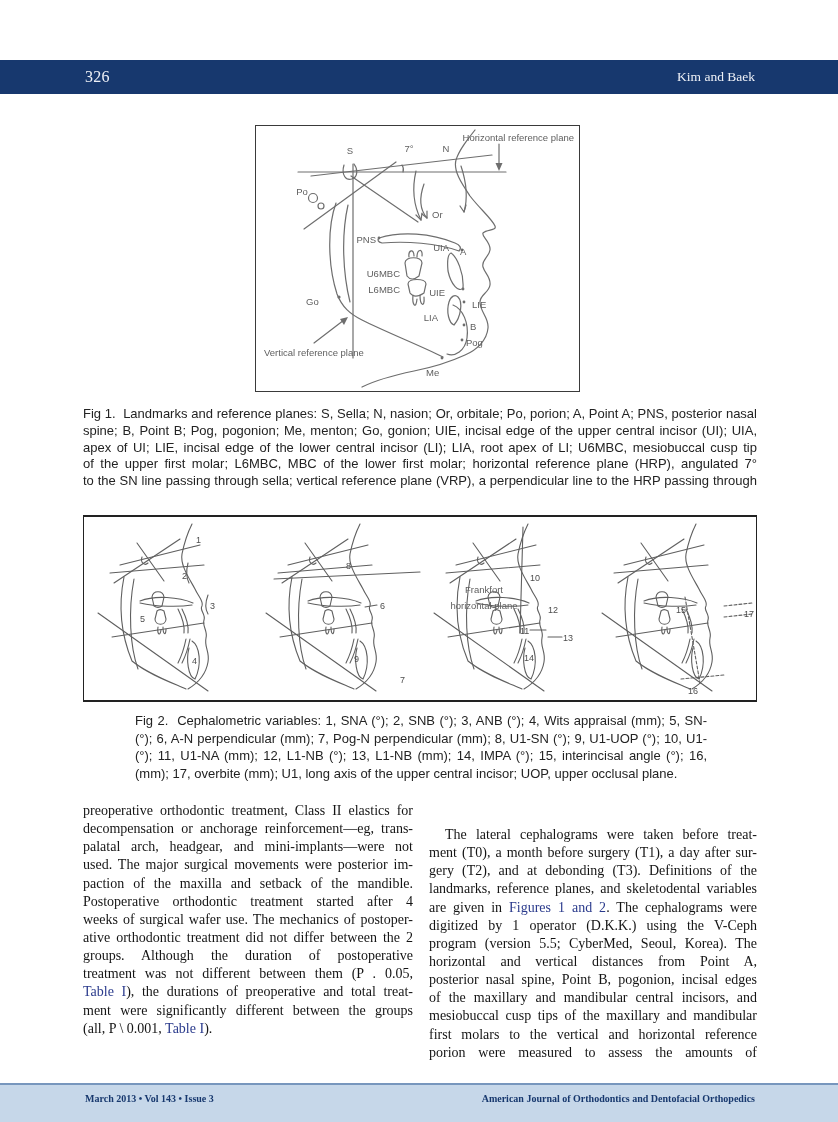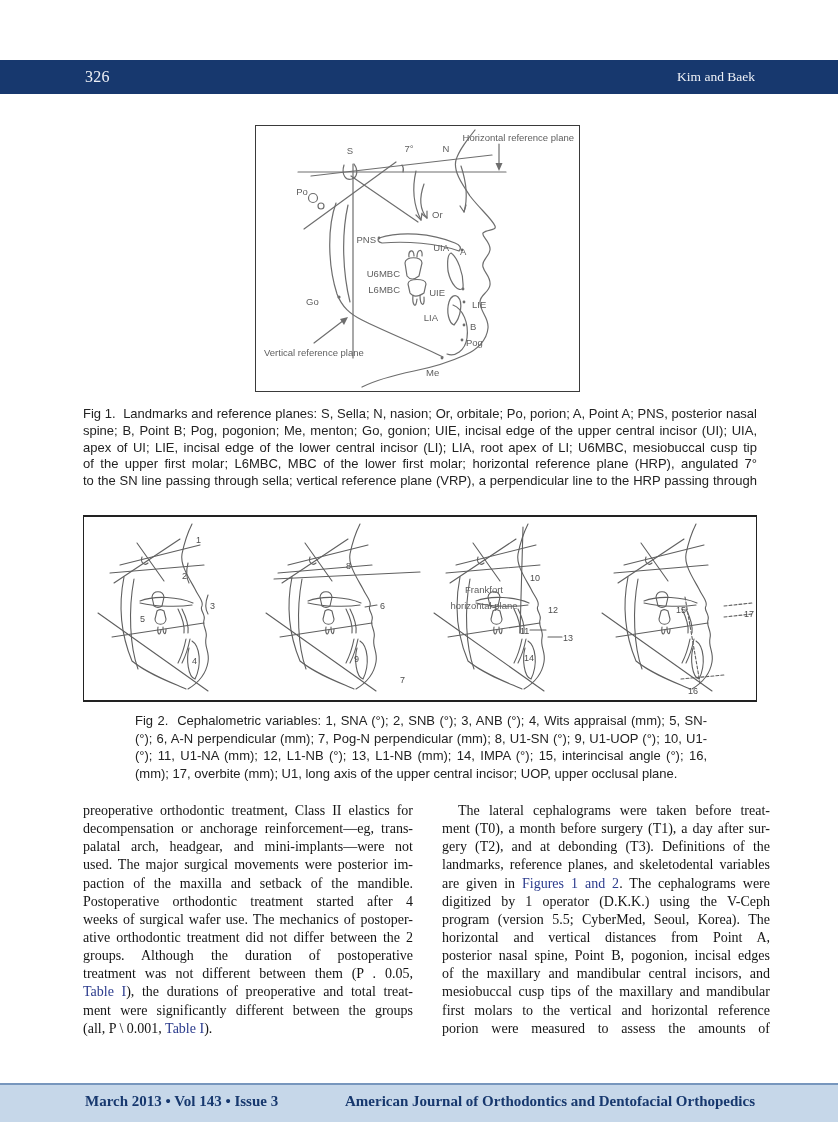--- a/index.html
+++ b/index.html
@@ -12,42 +12,42 @@
         font-family:"Liberation Serif",serif;color:#1a1a1a;}
   
   .topbar{position:absolute;left:0;top:60px;width:838px;height:34px;background:var(--navy);
           display:flex;justify-content:space-between;align-items:center;
           padding:0 83px 0 85px;box-sizing:border-box;color:#eef1f7;}
   .topbar .pageno{font-size:16px;letter-spacing:.3px;}
   .topbar .runtitle{font-size:13.5px;font-weight:normal;}
   .bottombar{position:absolute;left:0;top:1083px;width:838px;height:39px;background:var(--footer-bg);
              border-top:2px solid #7796bd;display:flex;justify-content:space-between;
              padding:8px 83px 0 85px;box-sizing:border-box;color:var(--navy);
-             font-size:15px;font-weight:600;}
+             font-size:10px;font-weight:600;}
   
   .fig1{position:absolute;left:255px;top:125px;width:323px;height:265px;border:1px solid #3a3a3a;
         background:#fff;box-sizing:content-box;}
   .fig2{position:absolute;left:83px;top:515px;width:672px;height:183px;border:1px solid #222;
         border-top-width:2px;border-bottom-width:2px;background:#fff;}
   svg{display:block;}
   svg text{font-family:"Liberation Sans",sans-serif;font-size:9.5px;fill:#5e5e5e;}
   svg .num{font-size:9px;fill:#4d4d4d;}
   .trace path,.trace circle{stroke:#6e6e6e;fill:none;stroke-width:1.2;stroke-linecap:round;}
   .trace .dot{fill:#6e6e6e;stroke:none;}
   .trace2 path,.trace2 circle{stroke:#5f5f5f;fill:none;stroke-width:1.1;stroke-linecap:round;}
   .trace2 .dash{stroke-dasharray:3 2;}
   
   .caption{position:absolute;font-family:"Liberation Sans",sans-serif;color:#232323;
            font-size:13px;}
   .cap1{left:83px;top:406px;width:674px;line-height:16.8px;}
   .cap2{left:135px;top:712px;width:572px;line-height:17.5px;}
   
   .col{position:absolute;top:802px;font-size:14px;line-height:18.15px;color:#141414;}
   .col.left{left:83px;width:330px;}
-  .col.right{left:442px;width:328px;}
+  .col.right{left:429px;width:328px;margin-top:24px;}
   .jline{text-align:justify;text-align-last:justify;white-space:normal;overflow:hidden;height:18.15px;}
   .caption .jline{height:auto;}
   .cap1 .jline{height:16.8px;}
   .cap2 .jline{height:17.5px;}
   .jline.last{text-align-last:left;}
   .indent{padding-left:16px;box-sizing:border-box;}
   .link{color:var(--link);cursor:pointer;}
 </style>
 </head>
 <body>

